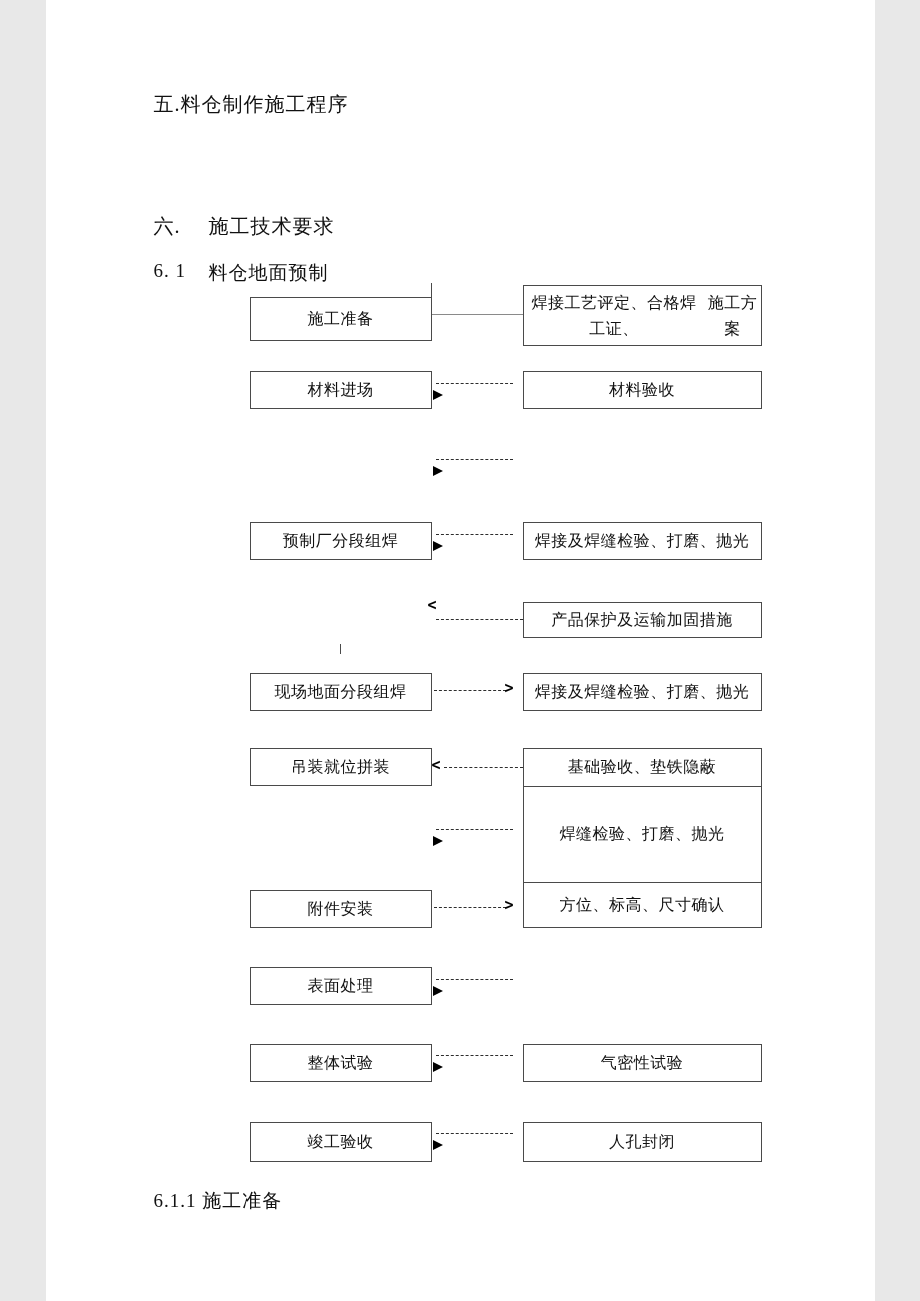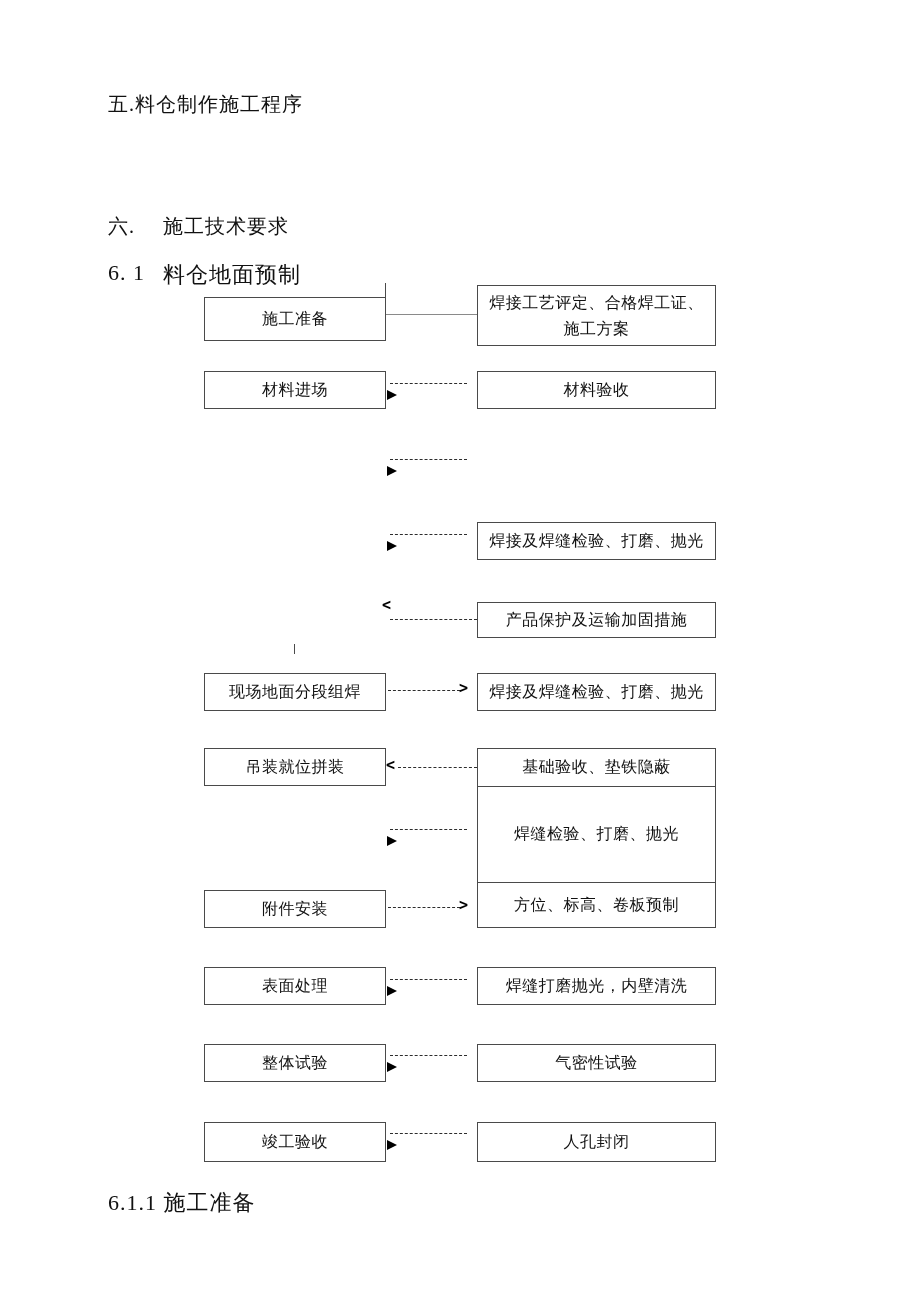--- a/index.html
+++ b/index.html
@@ -1,32 +1,33 @@
 <!DOCTYPE html>
 <html><head>
 <meta charset="utf-8">
 <style>
   html,body{margin:0;padding:0;background:#e8e8e8;}
   .page{
     position:relative;
-    width:920px;height:1301px;
+    width:781px;height:1301px;
     margin:0 auto;
     background:#ffffff;
     font-family:"Liberation Serif","DejaVu Serif",serif;
     color:#111;
     overflow:hidden;
+    padding-left:48px;
   }
   .heading{
     position:absolute;
     font-size:20px;
     letter-spacing:1px;
     color:#111;
     white-space:nowrap;
   }
-  .heading.small{font-size:22px;}
+  .heading.small{font-size:19px;}
   .box{
     position:absolute;
     box-sizing:border-box;
     border:1px solid #4a4a4a;
     display:flex;
     align-items:center;
     justify-content:center;
     text-align:center;
     font-size:16px;
     color:#111;
@@ -64,58 +65,58 @@
     position:absolute;width:0;height:0;
     border-top:5px solid transparent;
     border-bottom:5px solid transparent;
     border-left:10px solid #000;
   }
   .aglyph{
     position:absolute;
     font-family:"DejaVu Sans Mono","Liberation Mono",monospace;
     font-size:15px;line-height:1;color:#000;font-weight:bold;
   }
-  .twoline{flex-direction:column;line-height:26px;}
+  .twoline{flex-direction:row;line-height:26px;}
 </style>
 </head>
 <body>
 
 <div class="page">
 
   <div class="heading" style="left:108px;top:91px">五.料仓制作施工程序</div>
   <div class="heading" style="left:108px;top:213px">六.</div>
   <div class="heading" style="left:163px;top:213px">施工技术要求</div>
   <div class="heading small" style="left:108px;top:260px">6. 1</div>
   <div class="heading small" style="left:163px;top:260px">料仓地面预制</div>
 
   <div class="box lbox" style="top:297px;height:44px">施工准备</div>
   <div class="box lbox" style="top:371px;height:38px">材料进场</div>
+  <div class="box lbox" style="top:522px;height:38px">预制厂分段组焊</div>
   <div class="box lbox" style="top:673px;height:38px">现场地面分段组焊</div>
   <div class="box lbox" style="top:748px;height:38px">吊装就位拼装</div>
   <div class="box lbox" style="top:890px;height:38px">附件安装</div>
   <div class="box lbox" style="top:967px;height:38px">表面处理</div>
   <div class="box lbox" style="top:1044px;height:38px">整体试验</div>
   <div class="box lbox" style="top:1122px;height:40px">竣工验收</div>
 
   <div class="box rbox twoline" style="top:285px;height:61px">
     <span>焊接工艺评定、合格焊工证、</span>
     <span>施工方案</span>
   </div>
   <div class="box rbox" style="top:371px;height:38px">材料验收</div>
   <div class="box rbox" style="top:522px;height:38px">焊接及焊缝检验、打磨、抛光</div>
   <div class="box rbox" style="top:602px;height:36px">产品保护及运输加固措施</div>
   <div class="box rbox" style="top:673px;height:38px">焊接及焊缝检验、打磨、抛光</div>
 
   <div class="tallbox" style="top:748px;height:180px">
     <div class="cell mid-border" style="height:38px">基础验收、垫铁隐蔽</div>
     <div class="cell mid-border" style="height:96px">焊缝检验、打磨、抛光</div>
-    <div class="cell" style="flex:1">方位、标高、卷板预制</div>
+    <div class="cell" style="flex:1">方位、标高、尺寸确认</div>
   </div>
 
-  <div class="box rbox" style="top:967px;height:38px">焊缝打磨抛光，内壁清洗</div>
   <div class="box rbox" style="top:1044px;height:38px">气密性试验</div>
   <div class="box rbox" style="top:1122px;height:40px">人孔封闭</div>
 
   <div class="vline" style="left:385px;top:283px;height:15px"></div>
   <div class="solid-line" style="left:386px;top:314px;width:91px"></div>
 
   <div class="dash" style="left:390px;top:383px;width:77px"></div>
   <span class="tri" style="left:387px;top:390px"></span>
 
   <div class="dash" style="left:390px;top:459px;width:77px"></div>

